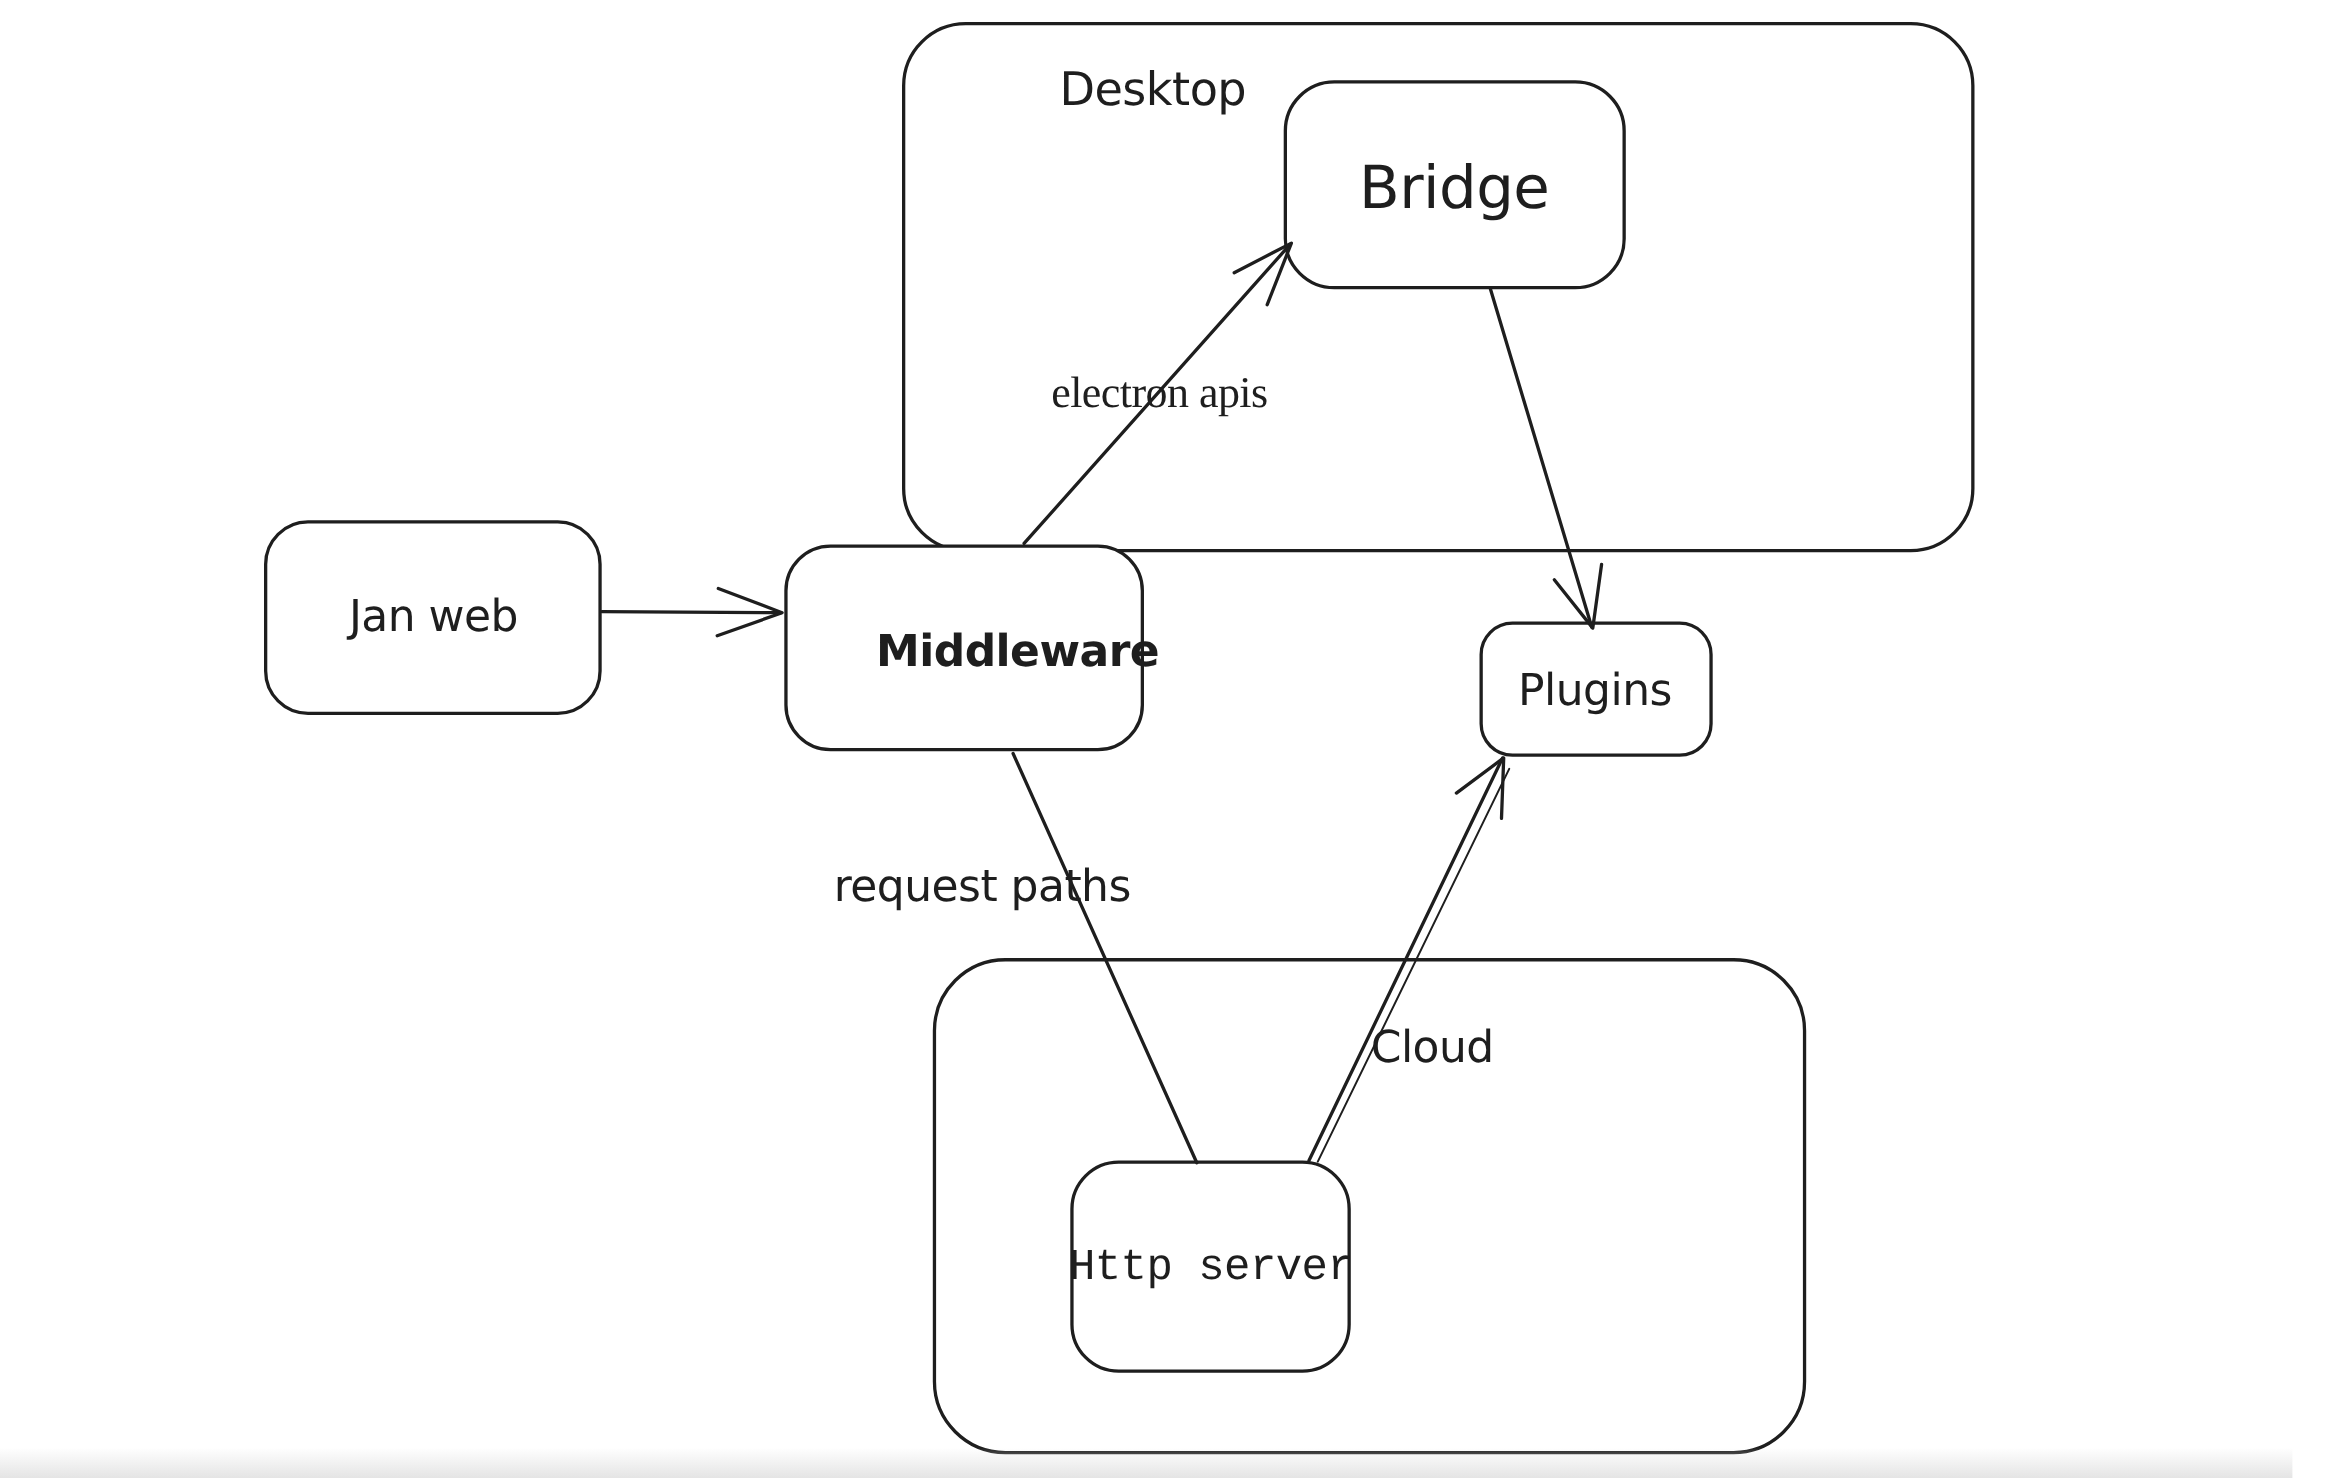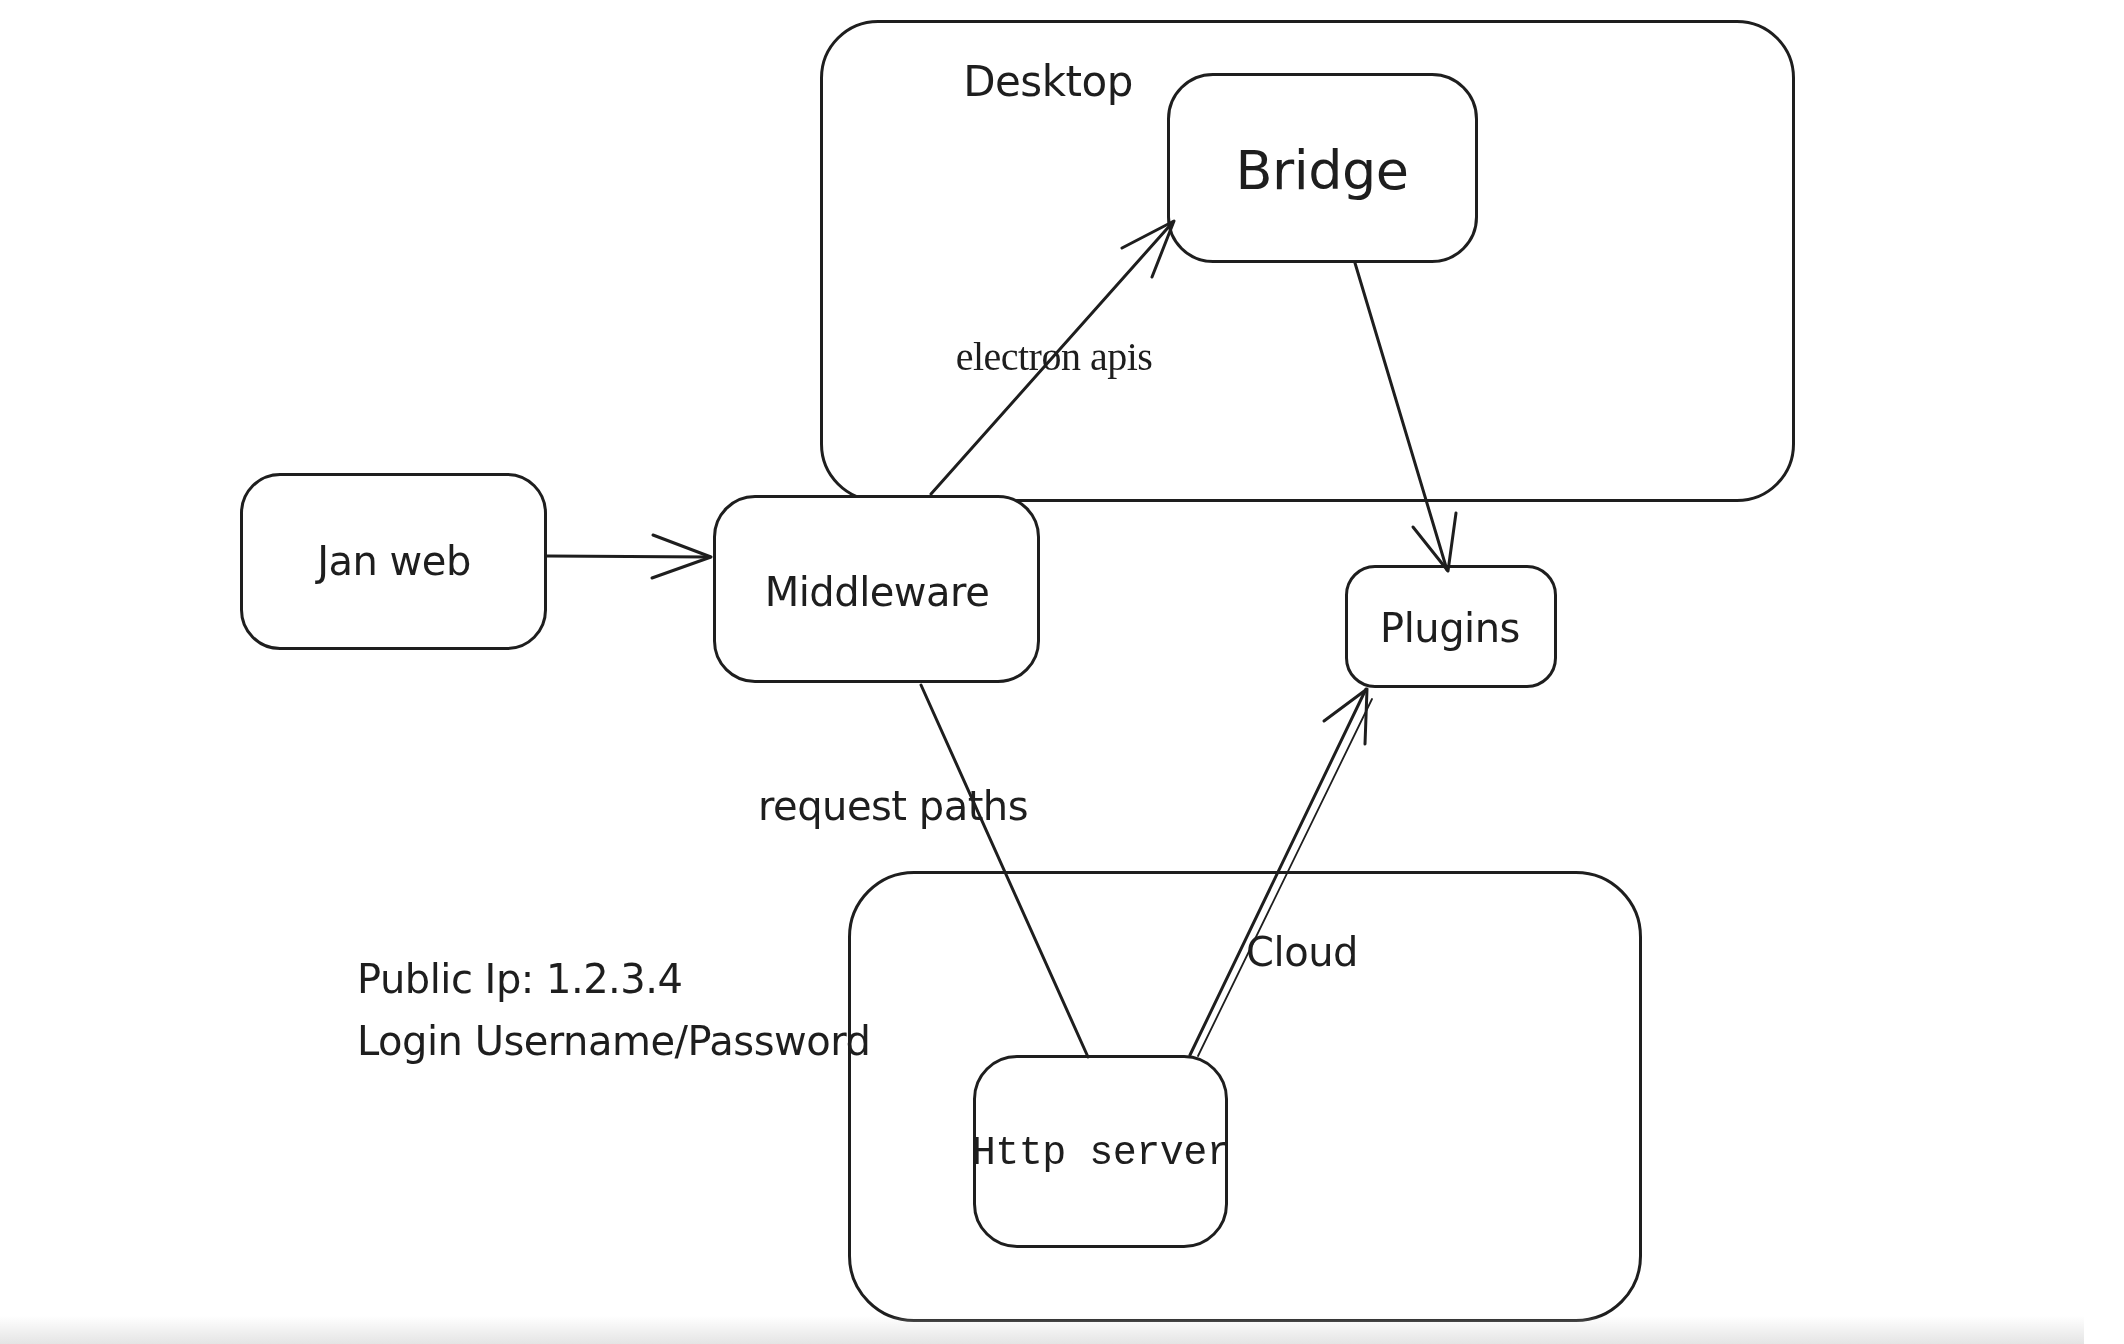--- a/index.html
+++ b/index.html
@@ -46,21 +46,21 @@
     transform: translate(-50%, -50%);
     white-space: nowrap;
     font-size: 40px;
     letter-spacing: -0.5px;
     color: #1e1e1e;
     line-height: 1.15;
   }
   .lbl-desktop    { left: 1048px; top: 82px;   font-size: 42px; }
   .lbl-cloud      { left: 1302px; top: 952px; }
   .lbl-jan-web    { left: 394px;  top: 561px; }
-  .lbl-middleware { left: 877px;  top: 592px; }
+  .lbl-middleware { left: 925px;  top: 592px; font-weight: bold; }
   .lbl-bridge     { left: 1322px; top: 171px;  font-size: 54px; }
   .lbl-plugins    { left: 1450px; top: 628px; }
   .lbl-http       { left: 1101px; top: 1154px; font-family: Liberation Mono, monospace; }
   .lbl-electron   { left: 1054px; top: 357px; font-family: Liberation Serif, serif; }
   .lbl-request    { left: 893px;  top: 806px; }
 
   .annotation {
     position: absolute;
     left: 357px;
     top: 948px;
@@ -131,20 +131,16 @@
 
   <div class="diagram-label lbl-jan-web">Jan web</div>
   <div class="diagram-label lbl-middleware">Middleware</div>
   <div class="diagram-label lbl-bridge">Bridge</div>
   <div class="diagram-label lbl-plugins">Plugins</div>
   <div class="diagram-label lbl-http">Http server</div>
 
   <div class="diagram-label lbl-electron">electron apis</div>
   <div class="diagram-label lbl-request">request paths</div>
 
-  <div class="annotation">
-    <div>Public Ip: 1.2.3.4</div>
-    <div>Login Username/Password</div>
-  </div>
 
   <div class="bottom-fade"></div>
 
 </div>
 
 </body></html>

